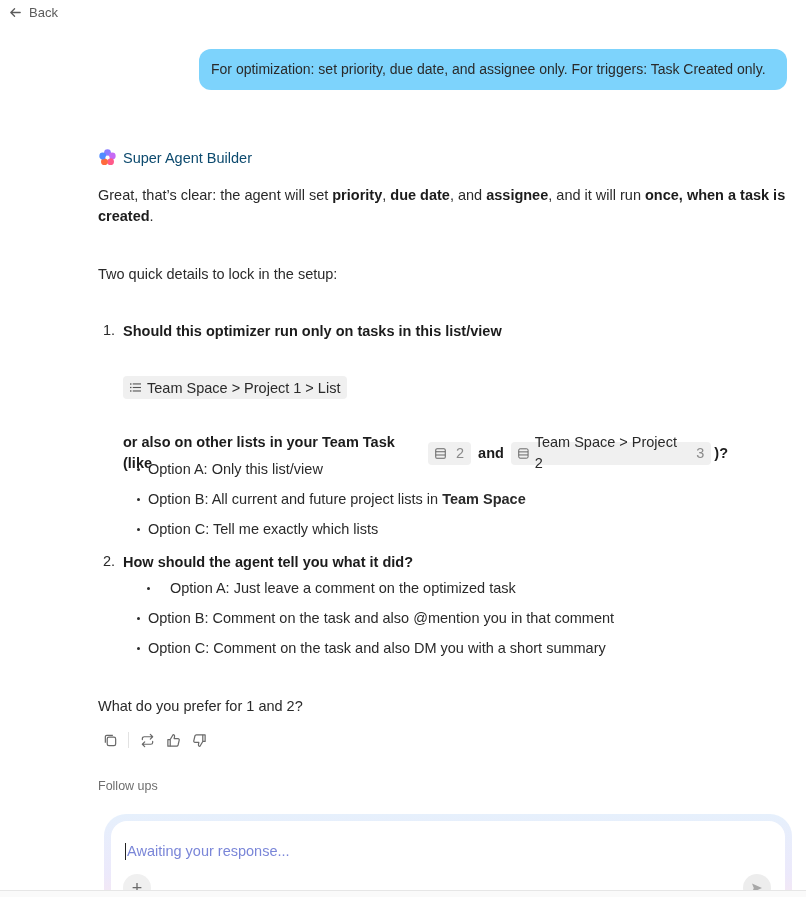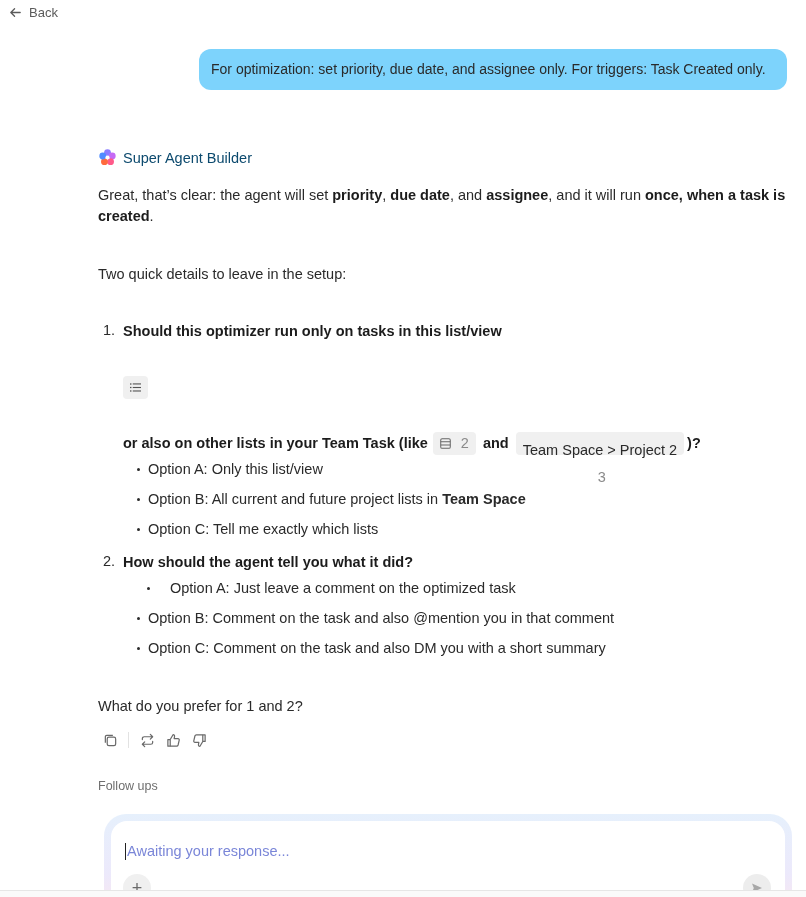--- a/index.html
+++ b/index.html
@@ -134,47 +134,48 @@
       <circle cx="5" cy="8.4" r="3.6" fill="#4f8bff"></circle>
       <circle cx="10" cy="10" r="2.2" fill="#ffffff" opacity="0.9"></circle>
     </svg>
     <span>Super Agent Builder</span>
   </div>
 
   <div class="msg" style="top:185px;">
     <span>Great, that’s clear: the agent will set </span><b>priority</b><span>, </span><b>due date</b><span>, and </span><b>assignee</b><span>, and it will run </span><b>once, when a task is created</b><span>.</span>
   </div>
 
-  <div class="msg" style="top:264px;">Two quick details to leave in the setup:</div>
+  <div class="msg" style="top:264px;">Two quick details to lock in the setup:</div>
 
   <span class="ol-num" style="left:103px; top:322px;">1.</span>
   <span class="q" style="left:123px; top:321px;">Should this optimizer run only on tasks in this list/view</span>
 
   <span class="chip chip-abs" style="left:123px; top:376px; font-size:14.5px;">
     <svg viewBox="0 0 12 12" fill="#555">
         <rect x="0" y="1.5" width="1.6" height="1.4"></rect>
         <rect x="3" y="1.5" width="9" height="1.2"></rect>
         <rect x="0" y="5.3" width="1.6" height="1.4"></rect>
         <rect x="3" y="5.4" width="9" height="1.2"></rect>
         <rect x="0" y="9.1" width="1.6" height="1.4"></rect>
         <rect x="3" y="9.2" width="9" height="1.2"></rect>
       </svg>
+    <span>Team Space &gt; Project 1 &gt; List</span>
   </span>
 
   <div class="q" style="left:123px; top:432px; display:flex; align-items:center; gap:5px;">
     <span>or also on other lists in your Team Task (like</span>
     <span class="chip" style="font-size:14.5px;">
       <svg viewBox="0 0 12 12" fill="none" stroke="#666" stroke-width="1.1">
           <rect x="0.8" y="0.8" width="10.4" height="10.4" rx="1.5"></rect>
           <path d="M0.8 4.2h10.4M0.8 7.6h10.4"></path>
         </svg>
       <span class="cnt">2</span>
     </span>
     <span style="margin:0 2px;">and</span>
-    <span class="chip" style="font-size:14.5px;flex-direction:column;">
+    <span class="chip" style="font-size:14.5px;">
       <svg viewBox="0 0 12 12" fill="none" stroke="#666" stroke-width="1.1">
           <rect x="0.8" y="0.8" width="10.4" height="10.4" rx="1.5"></rect>
           <path d="M0.8 4.2h10.4M0.8 7.6h10.4"></path>
         </svg>
       <span>Team Space &gt; Project 2</span>
       <span class="cnt">3</span>
     </span>
     <span style="margin-left:-2px;">)?</span>
   </div>
 

